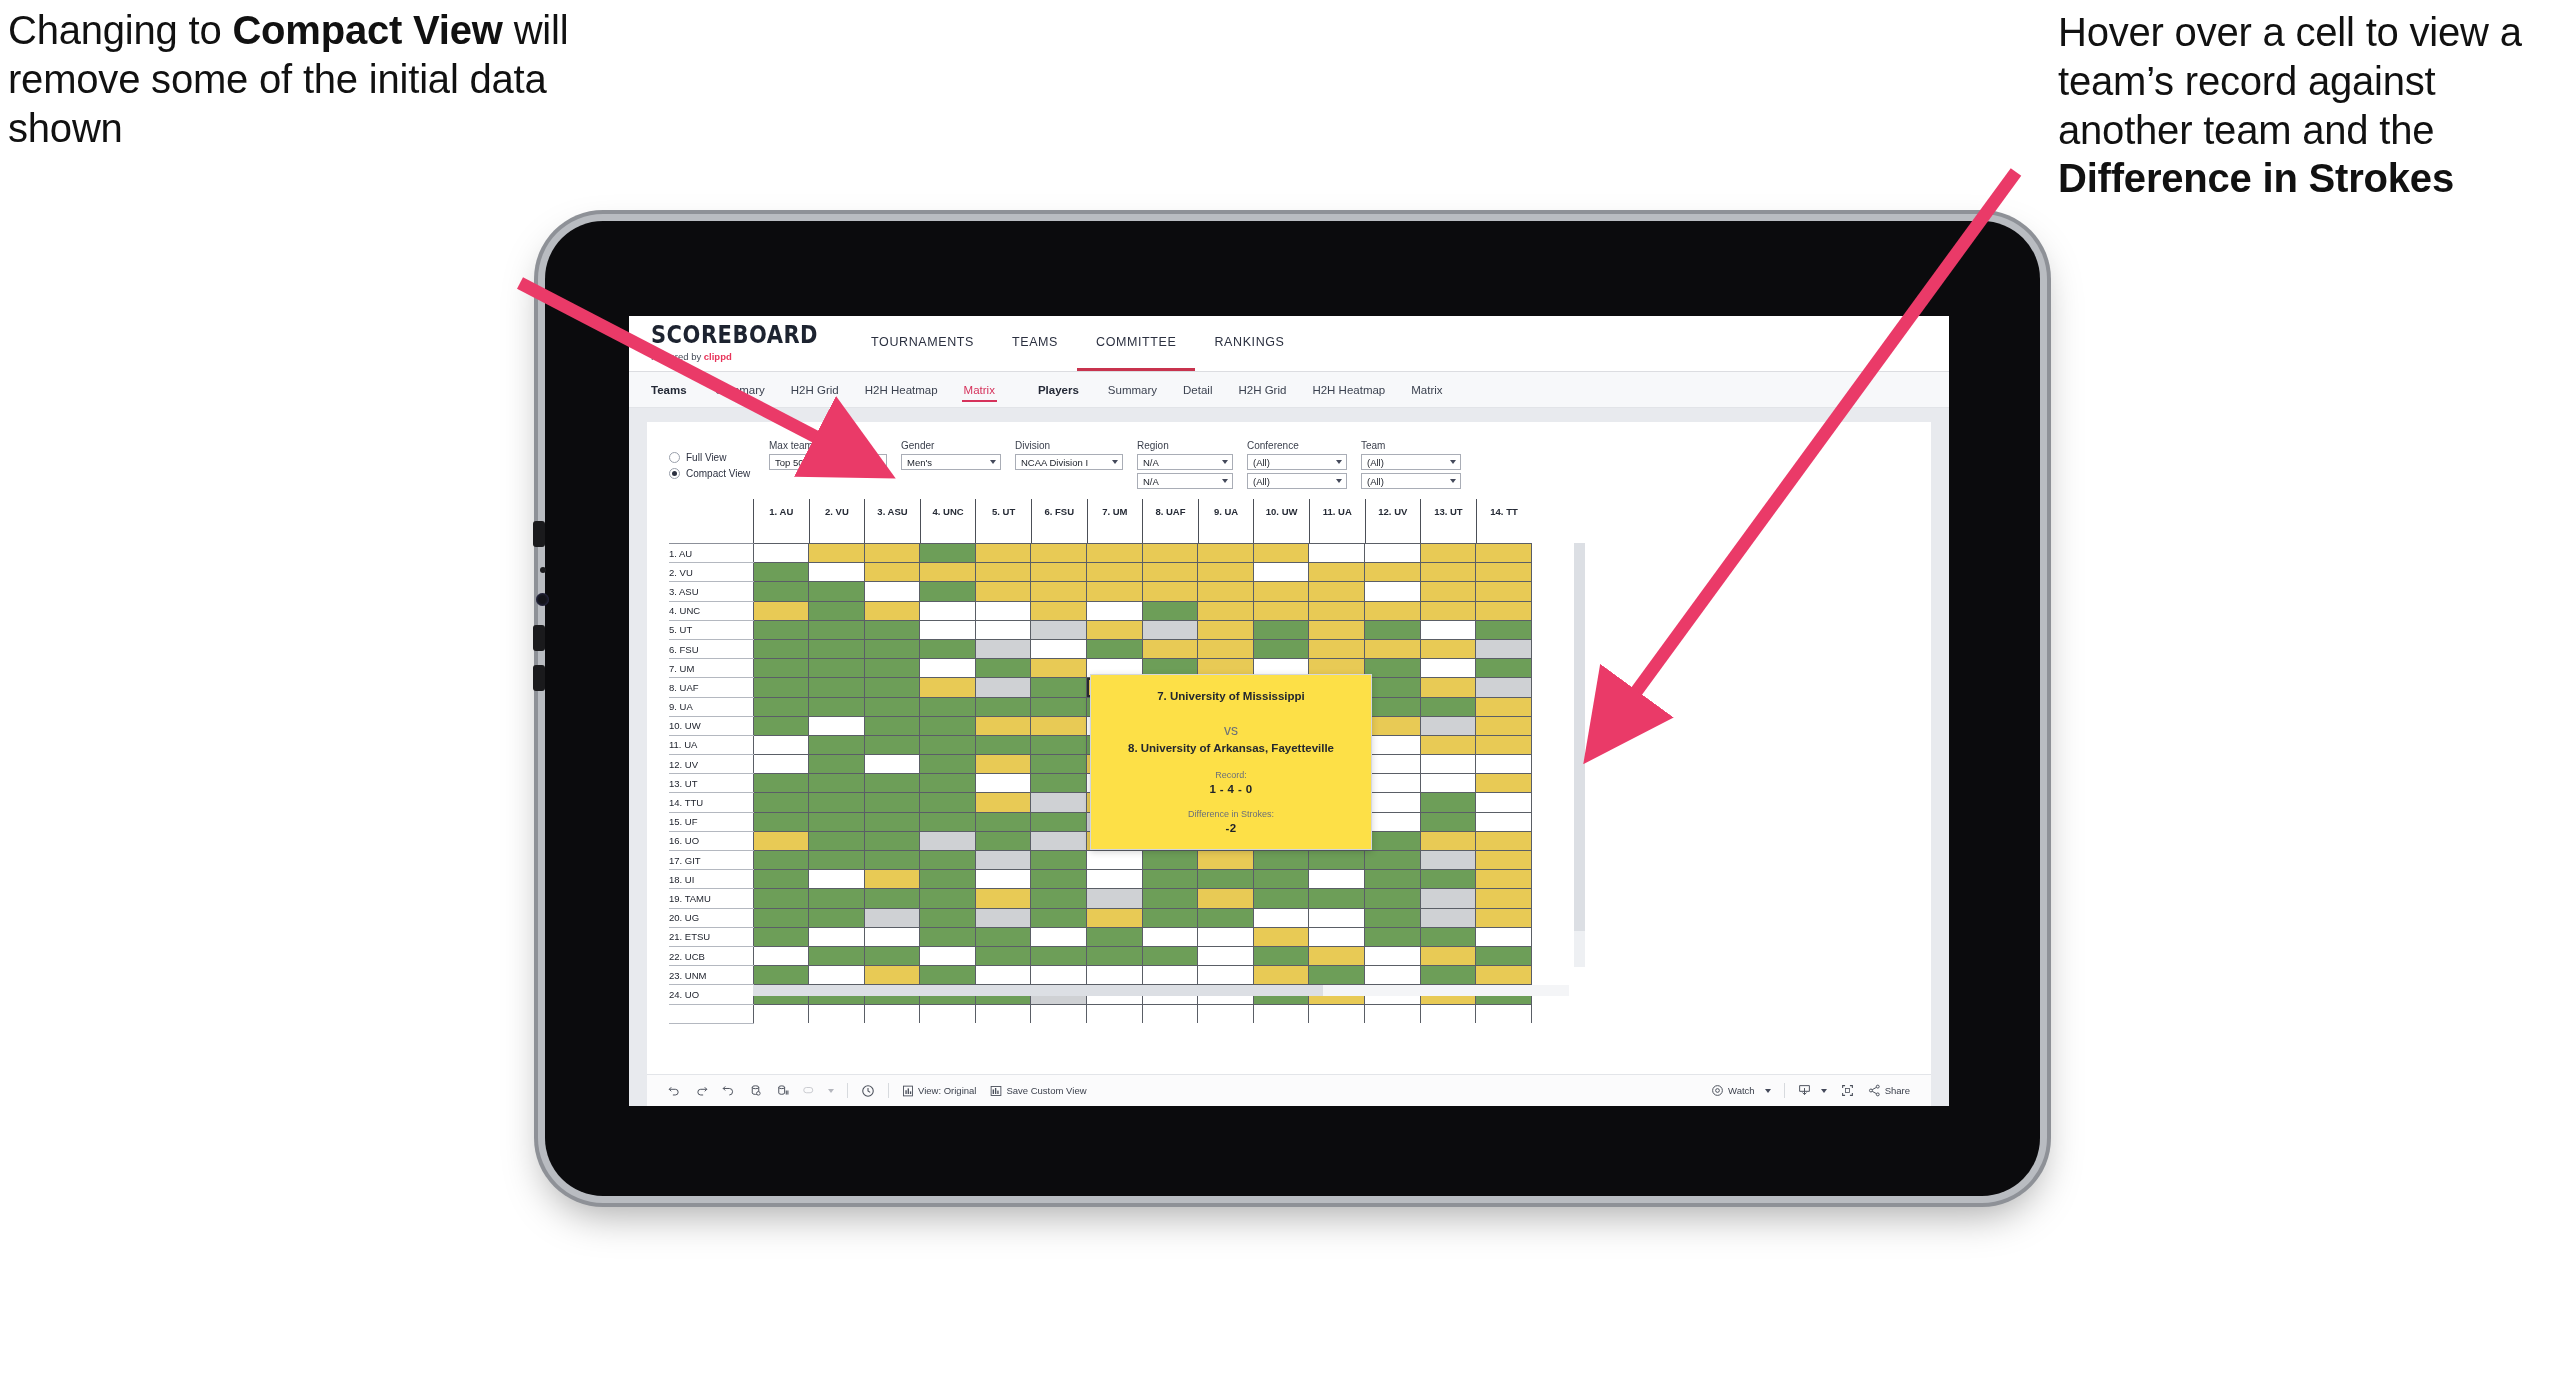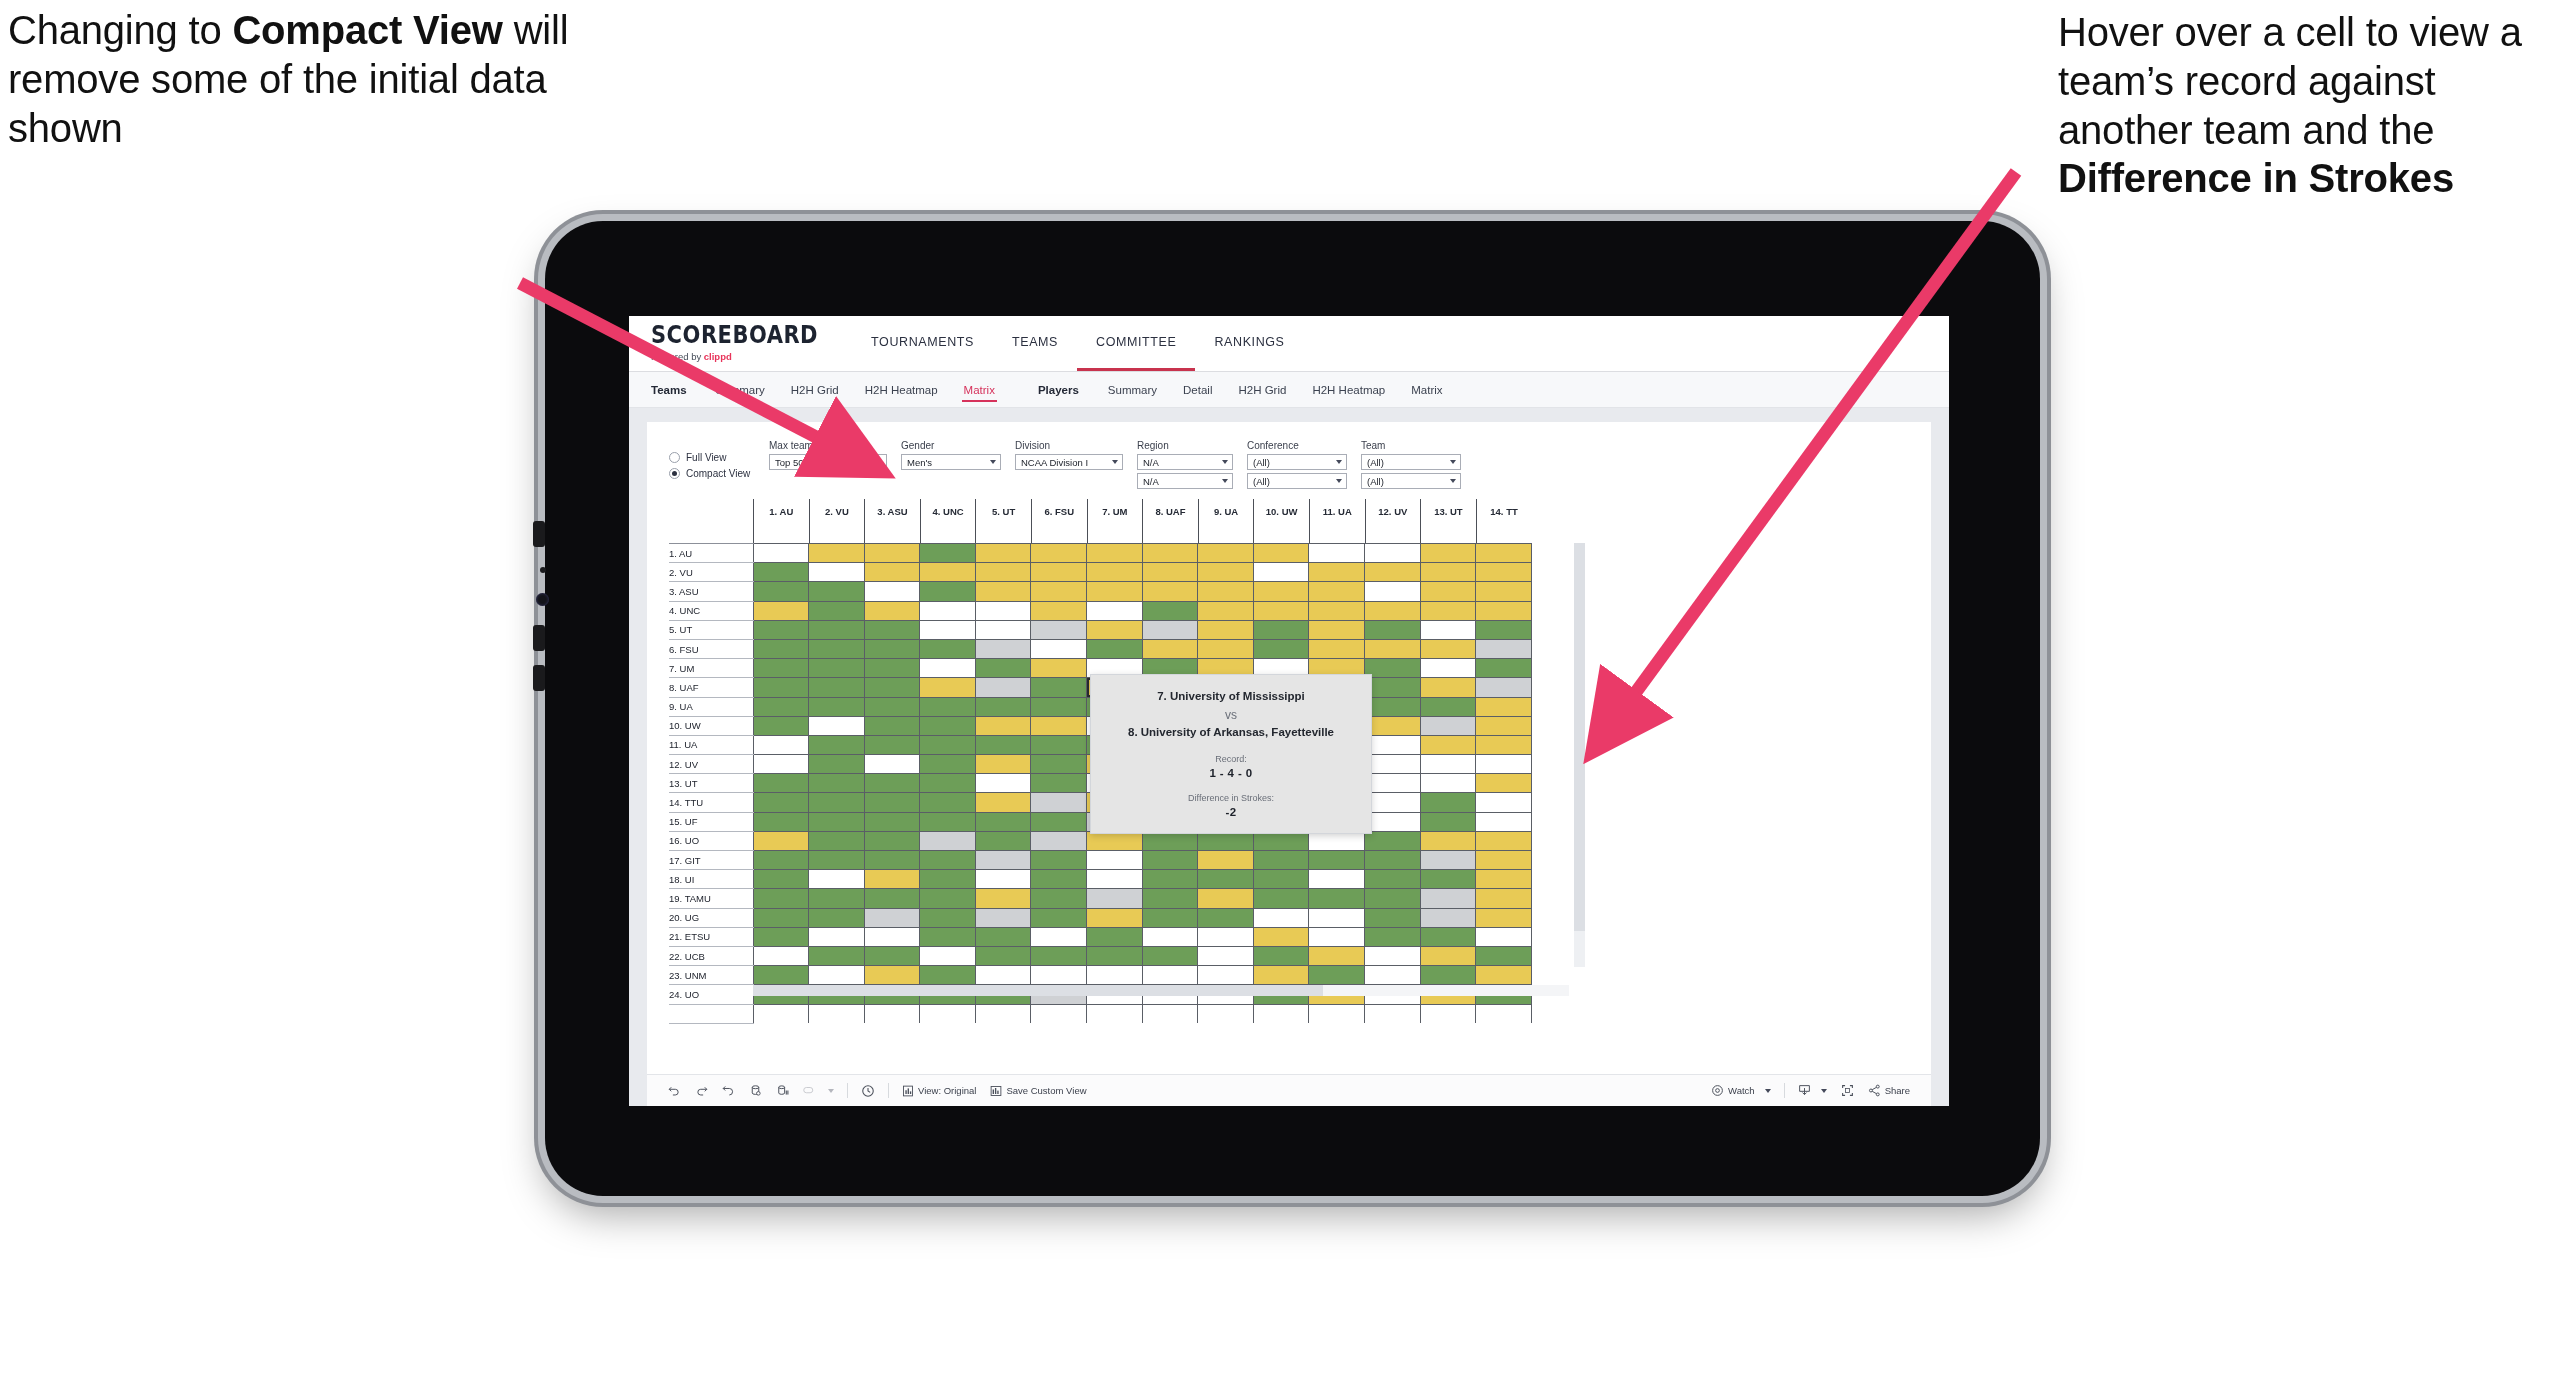--- a/index.html
+++ b/index.html
@@ -124,24 +124,24 @@
 
   .vscroll { position:absolute; right:-16px; top:44px; width:11px; height:424px;
              background:#eef0f3; }
   .vscroll i { position:absolute; left:0; top:0; width:11px; height:388px; background:#dcdfe4;
                display:block; }
   .hscroll { position:absolute; left:84px; top:486px; width:816px; height:11px; background:#f4f5f7; }
   .hscroll i { position:absolute; left:0; top:0; width:570px; height:11px; background:#dcdfe4; display:block; }
 
   
   .tooltip { position:absolute; left:421px; top:175px; width:282px;
-             background:#e5e5e5; border:1px solid #d3d6db; box-shadow:0 2px 7px rgba(0,0,0,.18);
+             background:#fde047; border:1px solid #d3d6db; box-shadow:0 2px 7px rgba(0,0,0,.18);
              padding:14px 10px 15px 10px; text-align:center; z-index:7; }
   .tt-team { font-size:11.5px; color:#23272f; font-weight:600; line-height:1.35; }
-  .tt-vs { font-size:12px; color:#6a6f79; margin:3px 0 3px 0; }
+  .tt-vs { font-size:14px; color:#6a6f79; margin:17px 0 3px 0; }
   .tt-lbl { font-size:9px; color:#6a6f79; margin-top:14px; }
   .tt-val { font-size:11.5px; color:#1d212a; font-weight:700; margin-top:3px; letter-spacing:.4px; }
 
   
   .toolbar { flex:0 0 auto; height:32px; background:#fbfbfc; border-top:1px solid #e3e5e9;
              display:flex; align-items:center; padding:0 14px; gap:0; font-size:9.5px; color:#3a3f4b; }
   .tb { display:flex; align-items:center; gap:4px; padding:0 7px; cursor:pointer; }
   .tb svg { display:block; }
   .tb.dim { opacity:.38; }
   .tbsep { width:1px; height:15px; background:#d7dade; margin:0 6px; }

